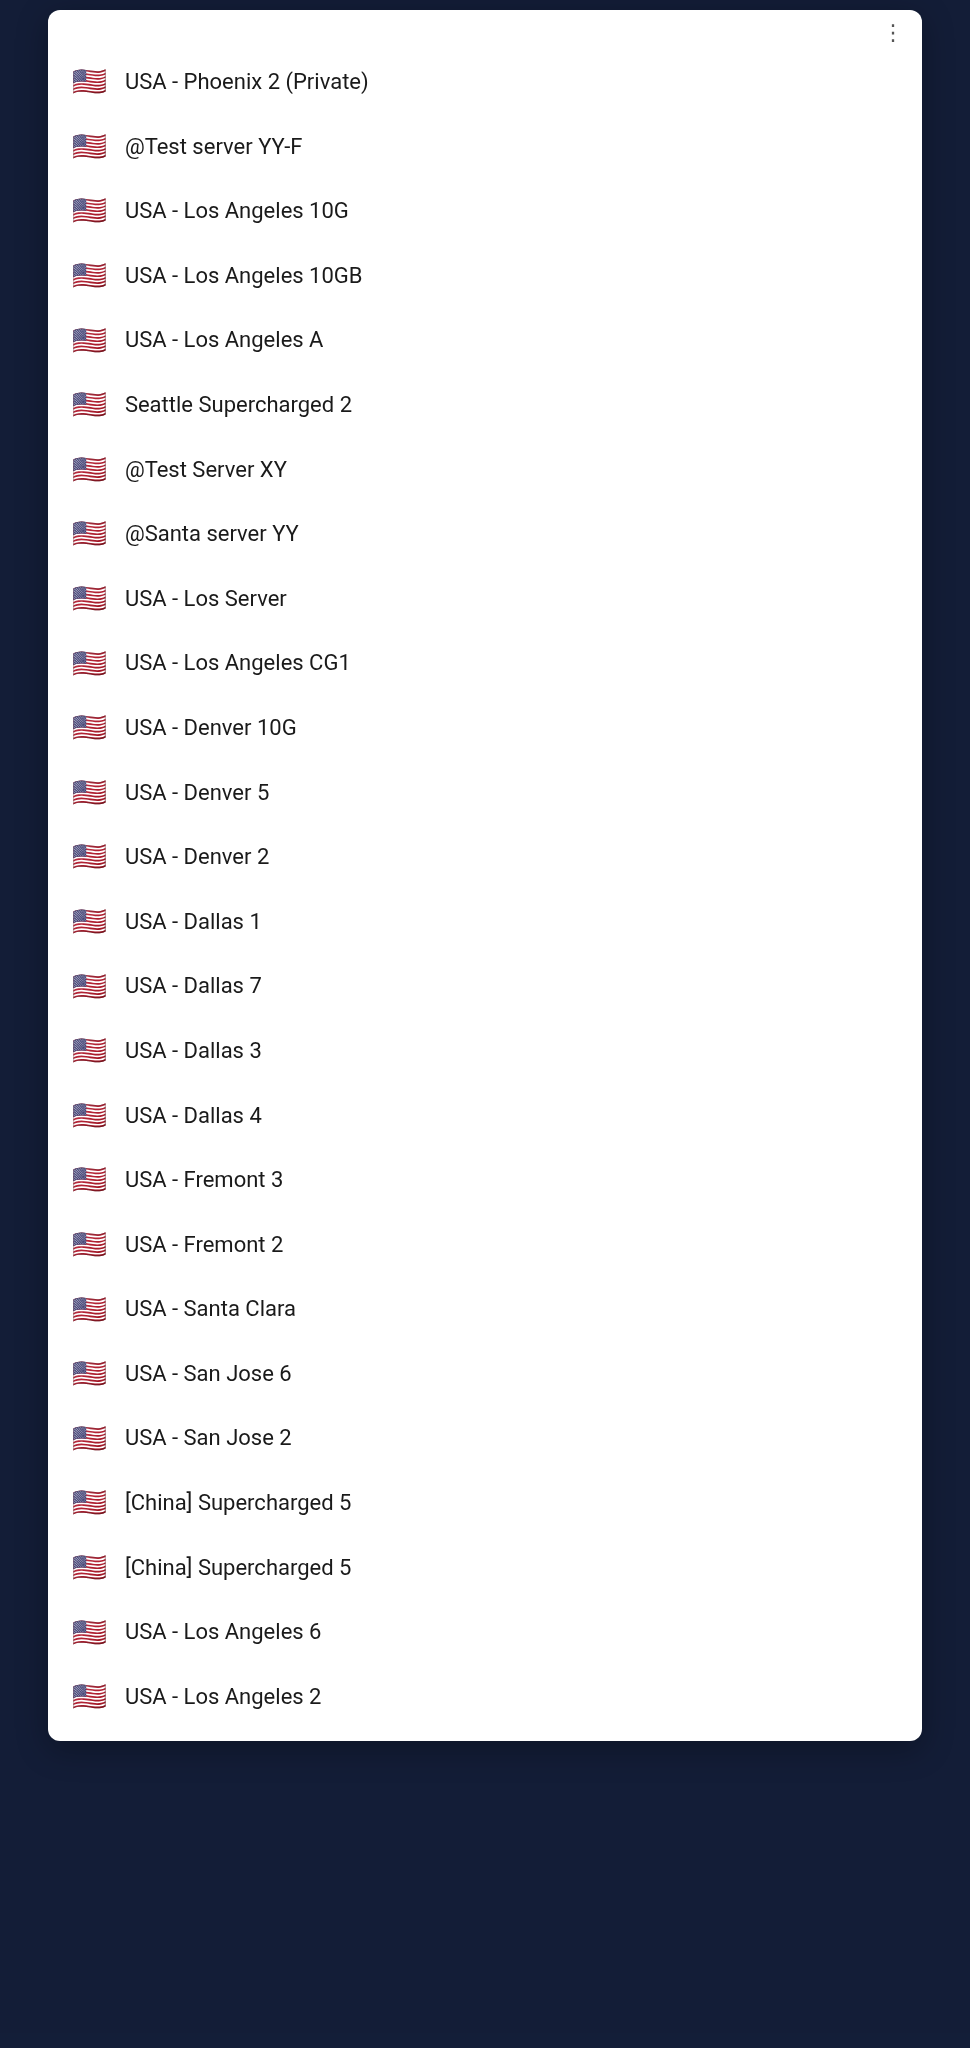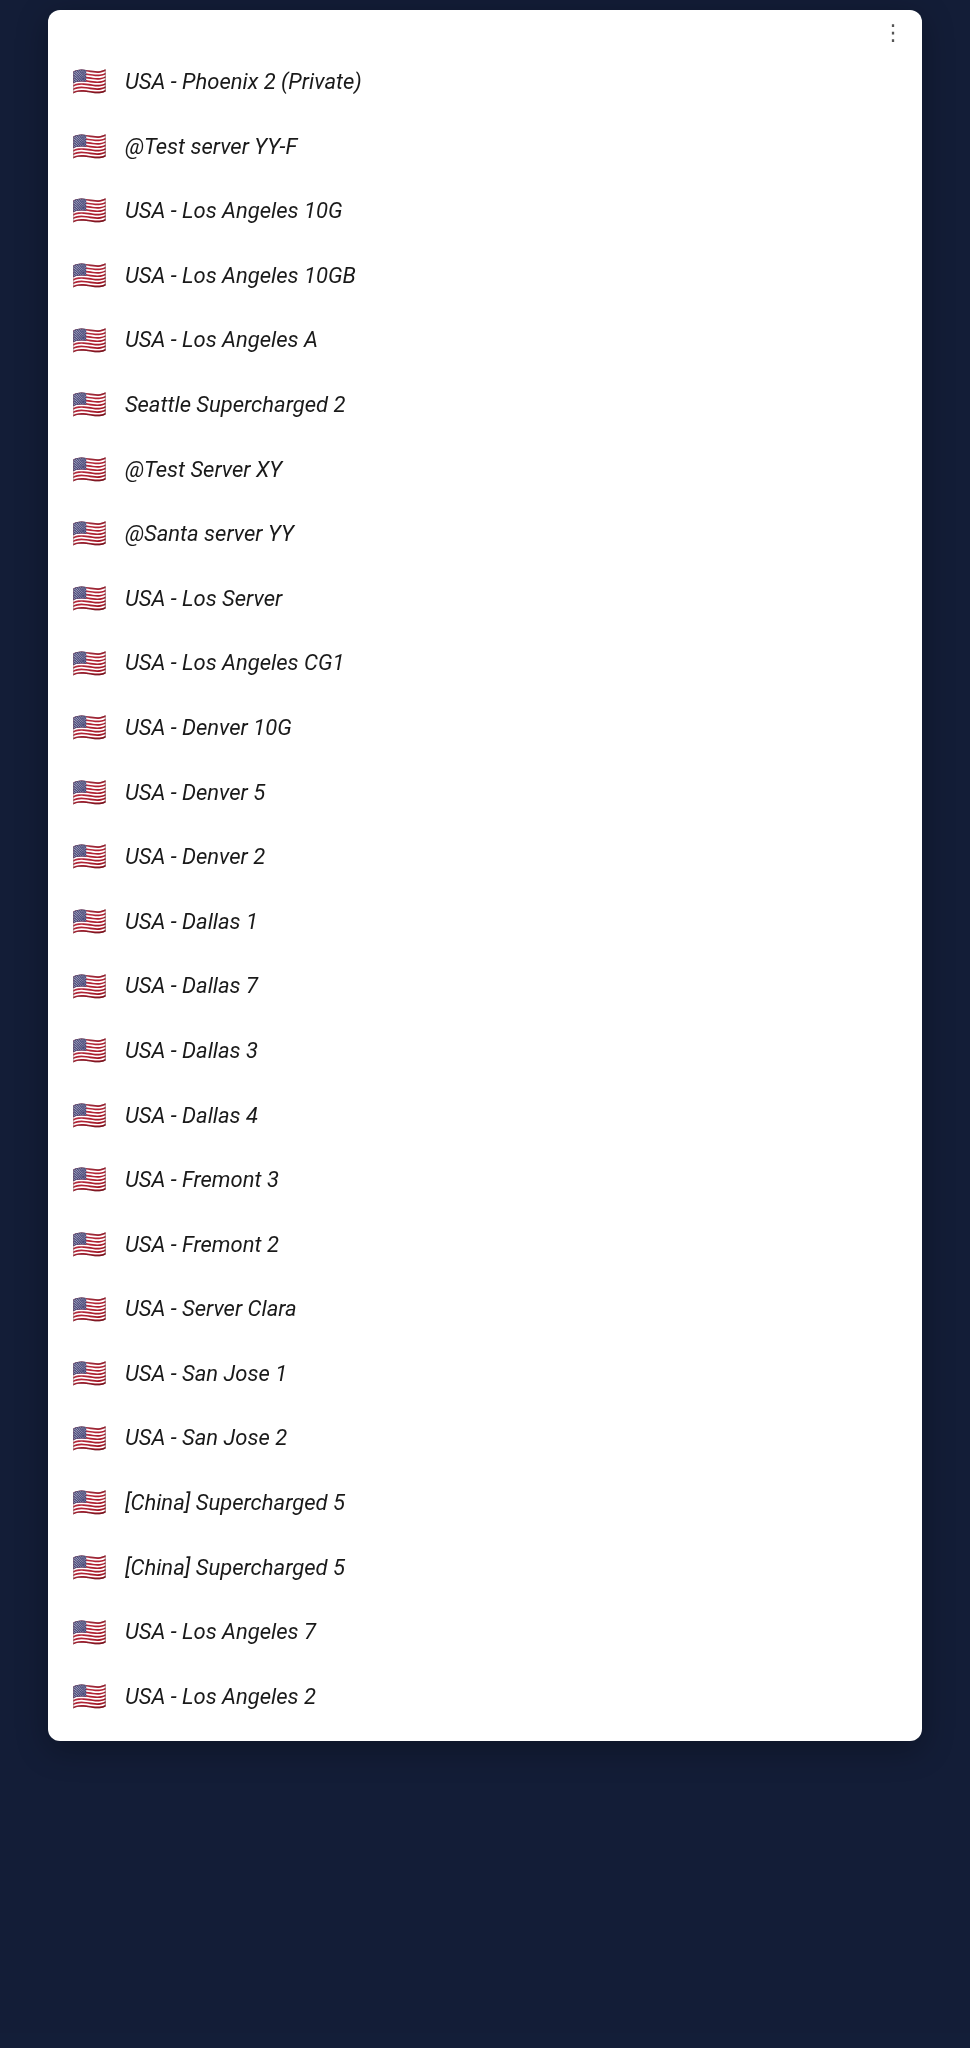--- a/index.html
+++ b/index.html
@@ -79,21 +79,20 @@
       margin-right: 18px;
       flex-shrink: 0;
       line-height: 1;
     }
 
     .server-name {
       font-size: 22px;
       color: #1a1a1a;
       font-weight: 400;
       line-height: 1.3;
-      font-style: italic;
     }
   </style>
 </head>
 <body>
 
 <div class="app-background">
   <div class="modal-overlay"></div>
   <div class="dropdown-panel">
     <div class="dropdown-header">
       <span class="more-icon">⋮</span>
@@ -170,41 +169,41 @@
         <li class="server-item">
           <span class="flag-emoji">🇺🇸</span>
           <span class="server-name">USA - Fremont 3</span>
         </li>
         <li class="server-item">
           <span class="flag-emoji">🇺🇸</span>
           <span class="server-name">USA - Fremont 2</span>
         </li>
         <li class="server-item">
           <span class="flag-emoji">🇺🇸</span>
-          <span class="server-name">USA - Server Clara</span>
-        </li>
-        <li class="server-item">
-          <span class="flag-emoji">🇺🇸</span>
-          <span class="server-name">USA - San Jose 1</span>
+          <span class="server-name">USA - Santa Clara</span>
+        </li>
+        <li class="server-item">
+          <span class="flag-emoji">🇺🇸</span>
+          <span class="server-name">USA - San Jose 6</span>
         </li>
         <li class="server-item">
           <span class="flag-emoji">🇺🇸</span>
           <span class="server-name">USA - San Jose 2</span>
         </li>
         <li class="server-item">
           <span class="flag-emoji">🇺🇸</span>
           <span class="server-name">[China] Supercharged 5</span>
         </li>
         <li class="server-item">
           <span class="flag-emoji">🇺🇸</span>
           <span class="server-name">[China] Supercharged 5</span>
         </li>
         <li class="server-item">
           <span class="flag-emoji">🇺🇸</span>
-          <span class="server-name">USA - Los Angeles 7</span>
+          <span class="server-name">USA - Los Angeles 6</span>
         </li>
         <li class="server-item">
           <span class="flag-emoji">🇺🇸</span>
           <span class="server-name">USA - Los Angeles 2</span>
         </li>
       </ul>
   </div>
 </div>
 
 </body></html>

